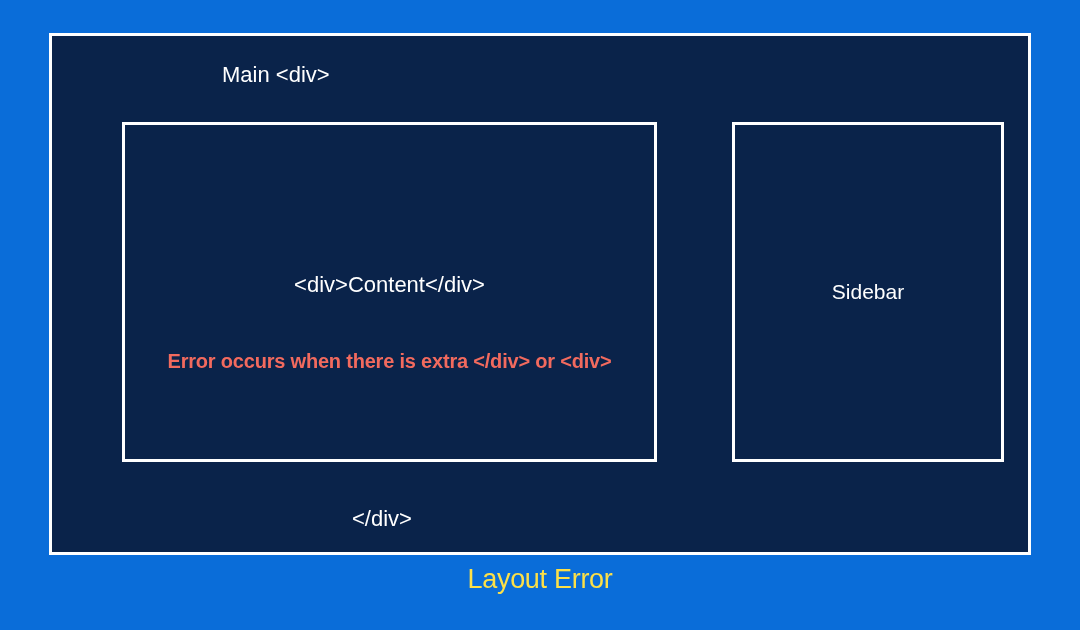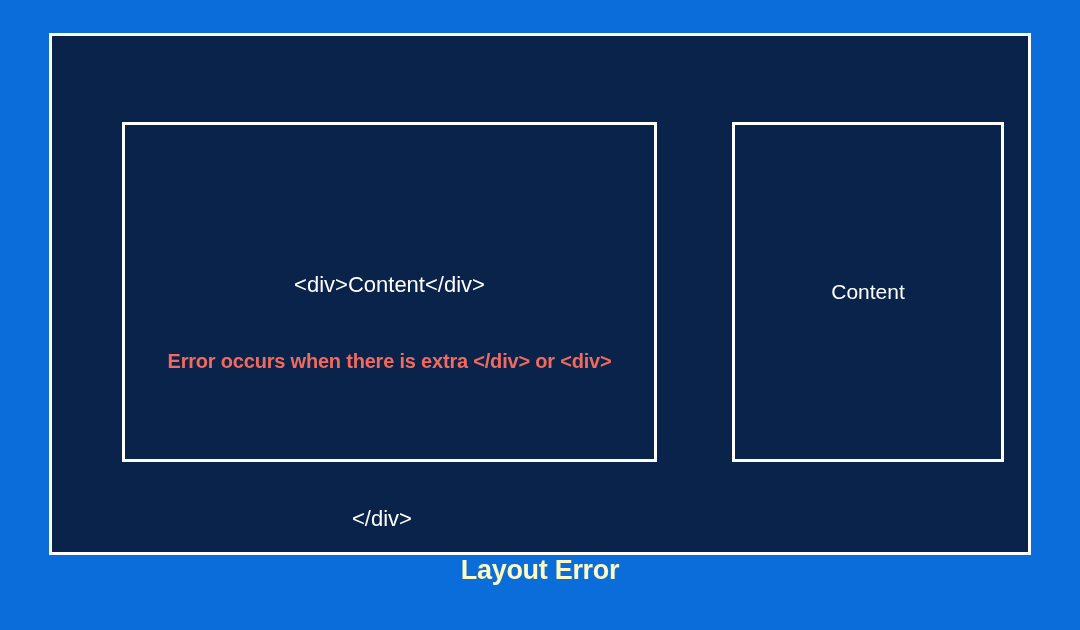--- a/index.html
+++ b/index.html
@@ -75,37 +75,38 @@
     }
     .closing-div {
       position: absolute;
       bottom: 20px;
       left: 300px;
       color: #ffffff;
       font-size: 22px;
       font-weight: 400;
     }
     .caption {
-      color: #fef9c3;
+      color: #fde047;
       font-size: 27px;
-      font-weight: 700;
-      margin-top: 0;
+      font-weight: 400;
+      margin-top: 9px;
       letter-spacing: -0.3px;
     }
   </style>
 </head>
 <body>
 
 <div class="main-container">
+  <div class="main-label">Main &lt;div&gt;</div>
 
   <div class="content-box">
     <div class="content-text">&lt;div&gt;Content&lt;/div&gt;</div>
     <div class="error-text">Error occurs when there is extra &lt;/div&gt; or &lt;div&gt;</div>
   </div>
 
   <div class="sidebar-box">
-    <div class="sidebar-text">Content</div>
+    <div class="sidebar-text">Sidebar</div>
   </div>
 
   <div class="closing-div">&lt;/div&gt;</div>
 </div>
 
 <div class="caption">Layout Error</div>
 
 </body></html>

